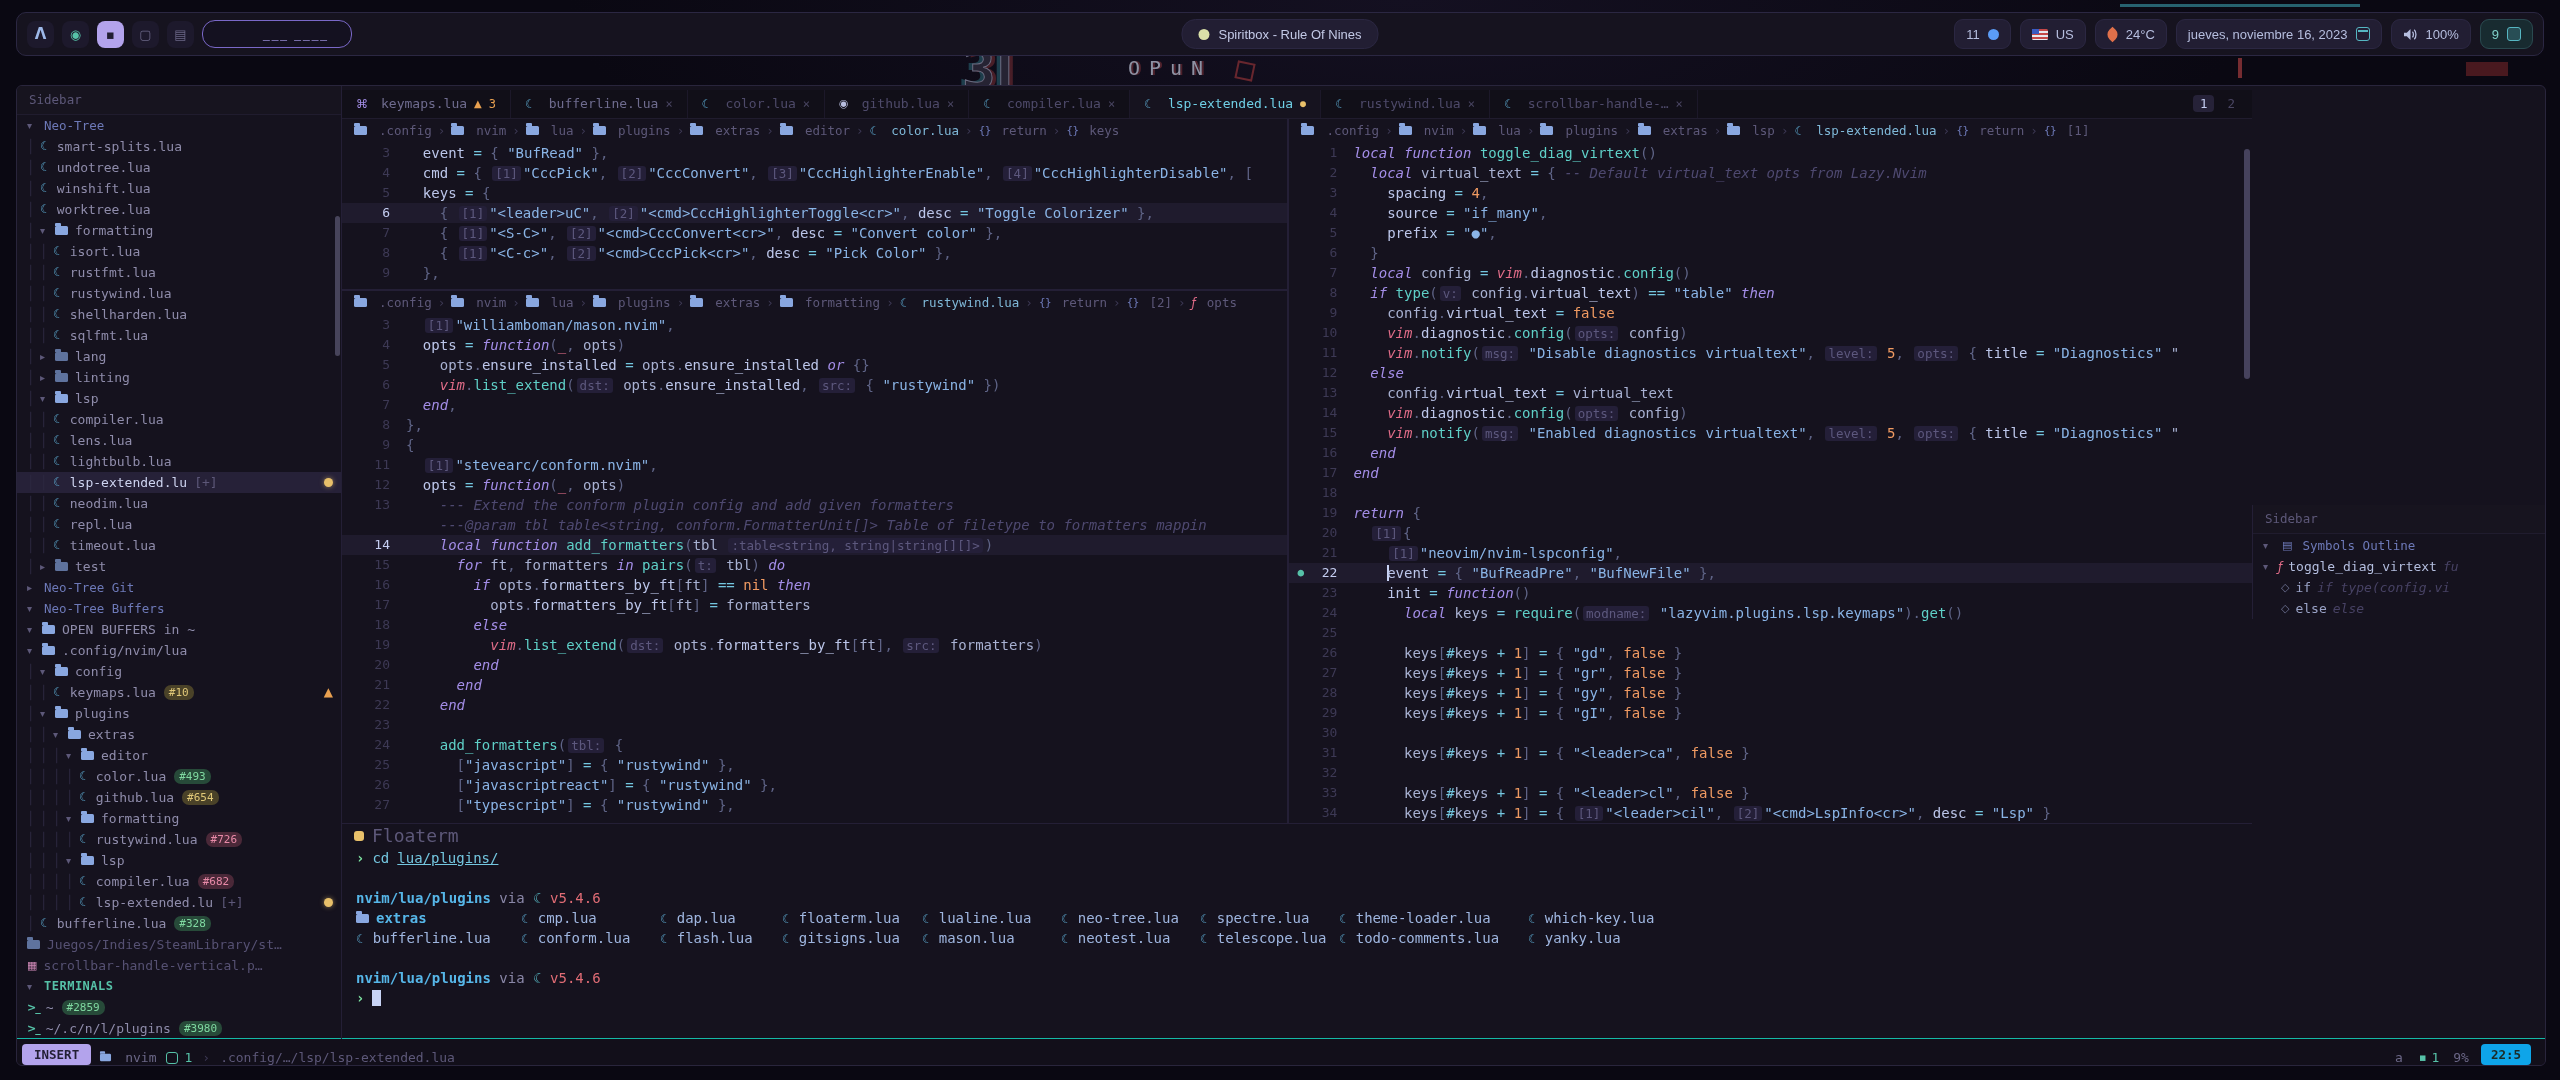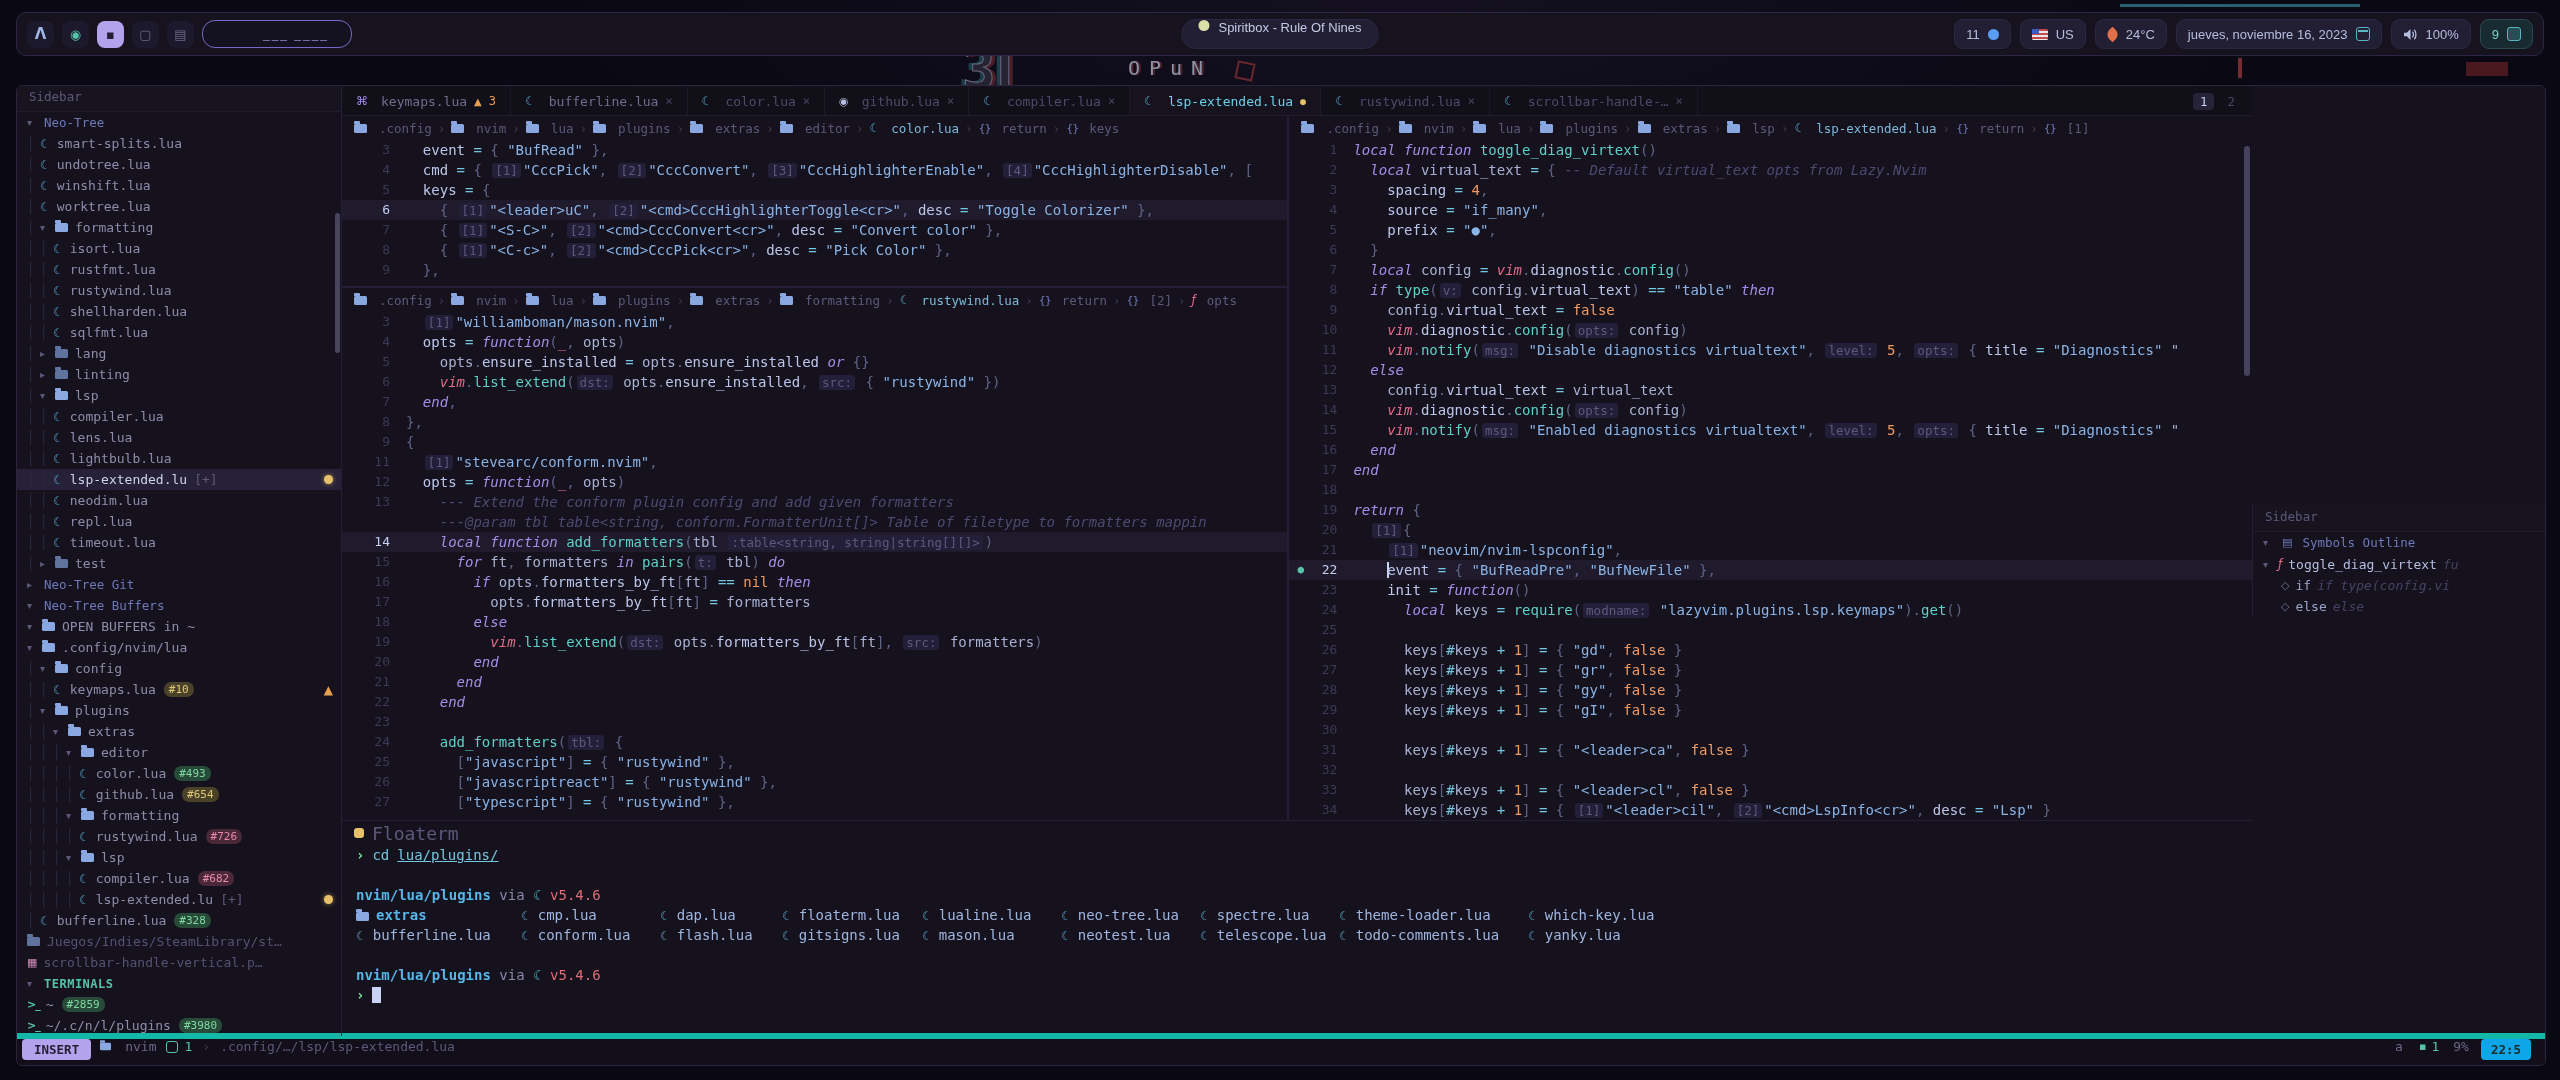--- a/index.html
+++ b/index.html
@@ -22,21 +22,21 @@
     background:#16131f;border:1px solid #2b2742;border-radius:10px;display:flex;align-items:center;
     padding:0 10px;font-family:"Liberation Sans","DejaVu Sans",sans-serif;font-size:13px;color:#b6bedf;}
   .tb-left{display:flex;align-items:center;gap:8px;}
   .tb-btn{width:27px;height:27px;border-radius:8px;background:#1d192c;border:none;display:flex;
     align-items:center;justify-content:center;color:#6b6787;font-size:13px;font-family:"DejaVu Sans",sans-serif;}
   .tb-btn.logo{color:#9db8e8;font-weight:bold;font-size:15px;}
   .tb-btn.ws1{color:#56c2a8;}
   .tb-btn.active{background:#b3a3ec;color:#221e33;}
   .tb-input{min-width:110px;height:26px;border:1.5px solid #7a68c8;border-radius:13px;background:#141120;
     display:flex;align-items:center;justify-content:center;color:#8a7fc0;letter-spacing:2px;font-size:12px;padding-left:38px;}
-  .tb-music{position:absolute;left:50%;transform:translateX(-50%);height:28px;display:flex;
+  .tb-music{position:absolute;left:50%;transform:translateX(-50%);height:28px;display:flex;align-items:center;
     gap:9px;background:#221e33;border:1px solid #2b2742;border-radius:14px;padding:0 16px;color:#c3c9e6;}
   .music-ic{width:11px;height:11px;border-radius:50%;background:#d9e0a8;}
   .tb-right{margin-left:auto;display:flex;align-items:center;gap:9px;}
   .pill{height:28px;display:flex;align-items:center;gap:8px;background:#221e33;border:1px solid #2b2742;
     border-radius:9px;padding:0 11px;color:#b6bedf;}
   .pill.teal{background:#182b30;border-color:#2a4a50;color:#7fd0c8;}
   .ndot{width:11px;height:11px;border-radius:50%;background:#5b9cf5;}
   .flag{width:16px;height:11px;border-radius:1.5px;position:relative;
     background:repeating-linear-gradient(180deg,#c44848 0 2px,#e8e8ee 2px 4px);}
   .flag::before{content:"";position:absolute;top:0;left:0;width:7px;height:5px;background:#3a5ac0;}
@@ -158,22 +158,22 @@
   .ls-name{color:#9fb6e0;}
   .ls-dir{color:#56b6e8;font-weight:bold;}
   .cursor-block{display:inline-block;width:9px;height:16px;background:#c8d3f5;vertical-align:text-bottom;}
   
   .sb-right{width:292px;flex:none;border-left:1px solid #241f36;display:flex;flex-direction:column;}
   .sym-header{height:22px;display:flex;align-items:center;padding-left:10px;color:#6d79b8;font-size:12.5px;gap:4px;}
   .sym-row{height:21px;display:flex;align-items:center;padding-left:10px;font-size:13px;color:#b4bedf;white-space:nowrap;overflow:hidden;}
   .sym-row.child{padding-left:28px;color:#9aa3c7;}
   .sym-detail{color:#474264;font-style:italic;margin-left:6px;overflow:hidden;text-overflow:ellipsis;}
   
-  .statusline{height:26px;flex:none;background:#120f1a;border-top:6px solid #14b8a6;display:flex;
-    align-items:flex-start;font-size:13px;color:#6b6787;}
+  .statusline{height:26px;flex:none;background:#120f1a;border-top:1px solid #14b8a6;display:flex;
+    align-items:flex-end;font-size:13px;color:#6b6787;}
   .st-mode{background:#b3a3ec;color:#221e33;font-weight:bold;padding:3px 12px;border-radius:4px;margin:0 8px 0 5px;font-size:12.5px;}
   .st-seg{display:flex;align-items:center;gap:6px;margin-right:10px;}
   .st-winic{width:10px;height:10px;border:1.5px solid #56c2a8;border-radius:3px;display:inline-block;}
   .st-win{color:#56c2a8;}
   .st-sep{color:#3d3955;margin-right:10px;}
   .st-path{color:#5d5879;}
   .st-fill{flex:1;}
   .st-reg{margin-right:16px;}
   .st-tab{display:flex;align-items:center;gap:5px;color:#56c2a8;margin-right:14px;}
   .st-tabic{font-size:11px;font-family:"DejaVu Sans",sans-serif;}

